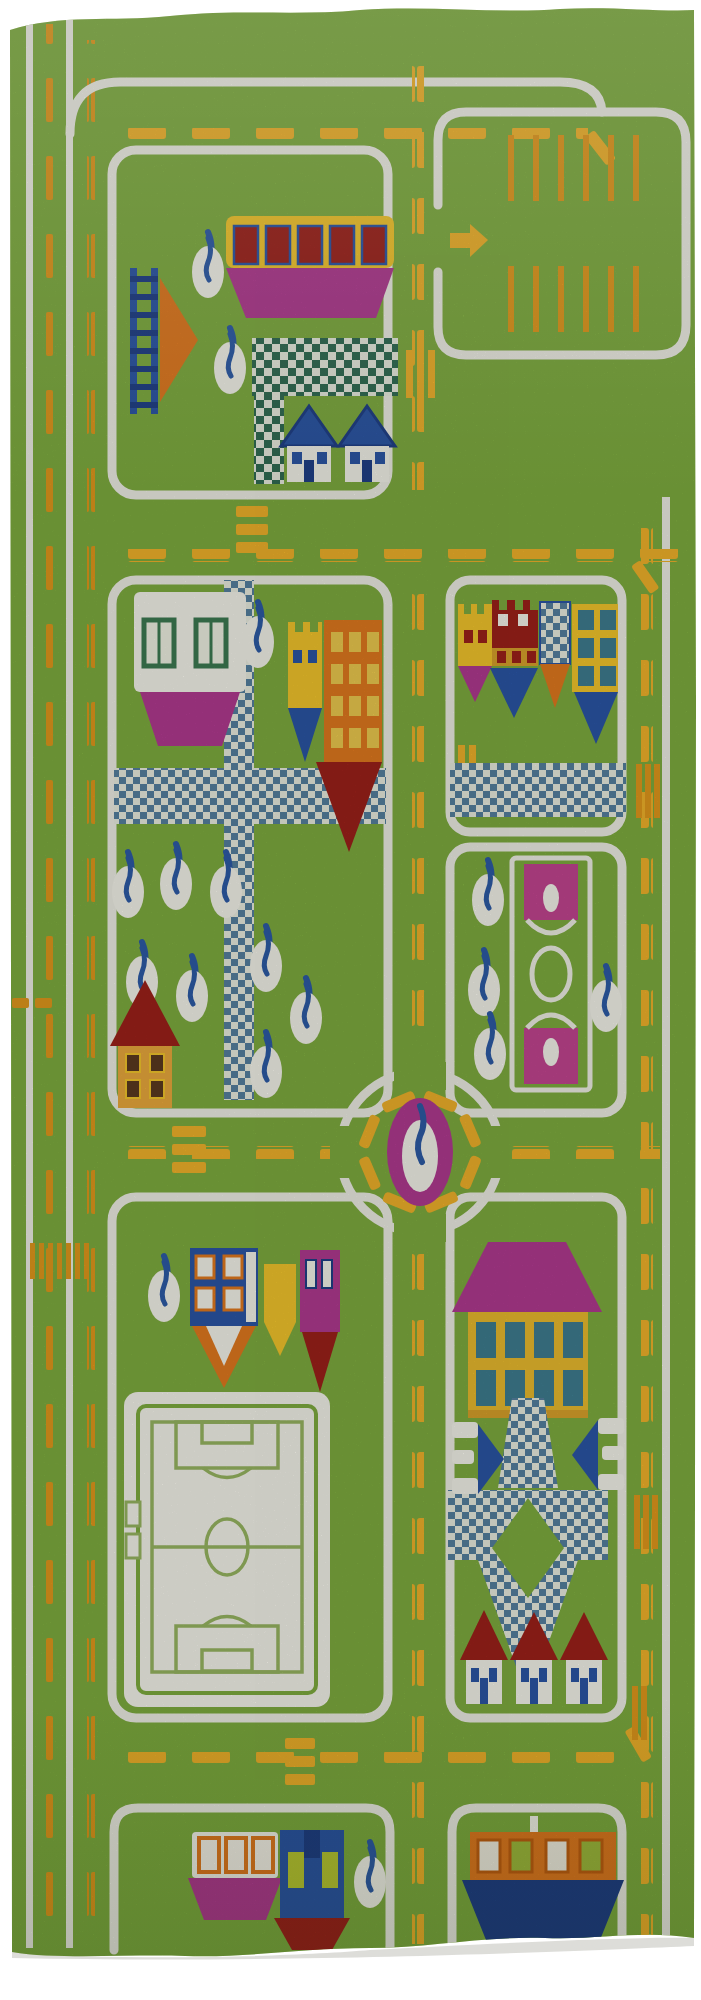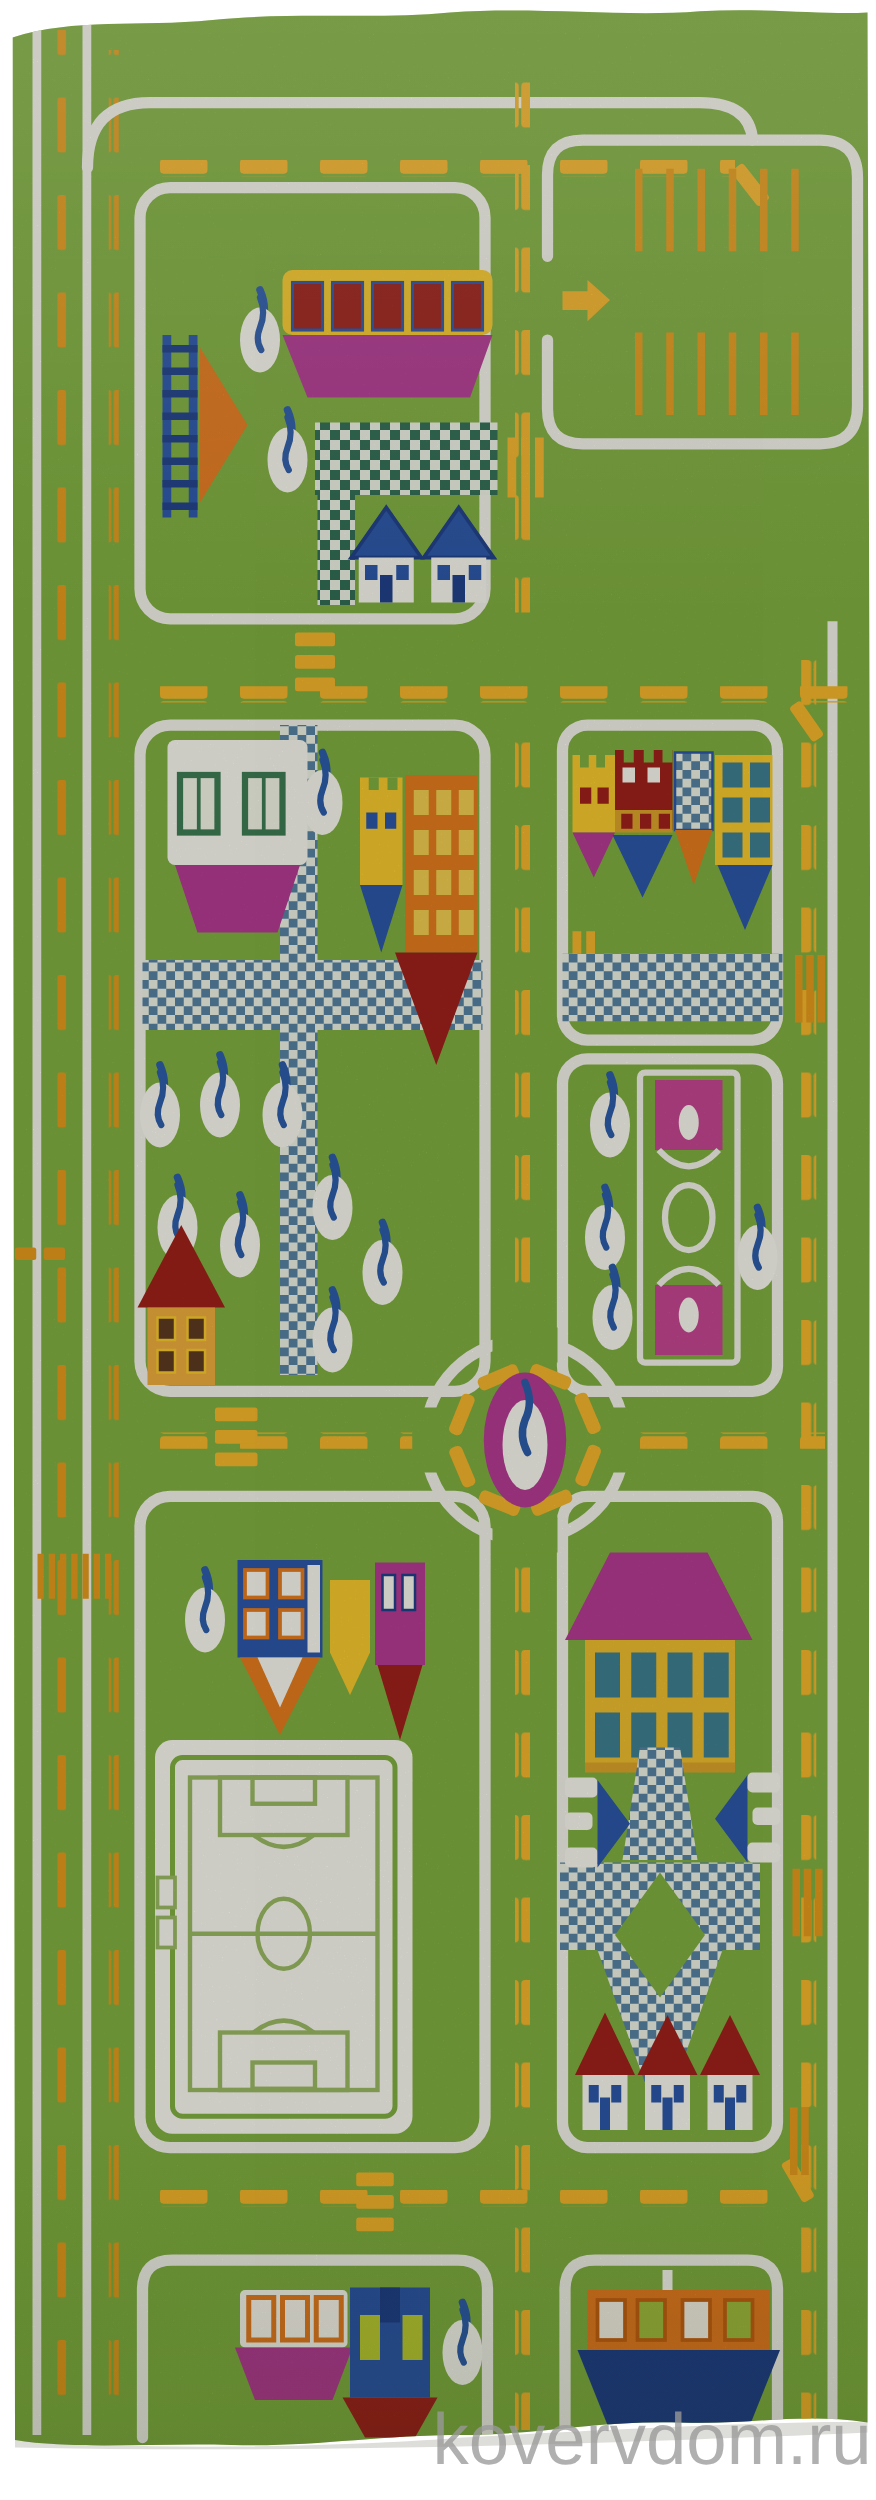--- a/index.html
+++ b/index.html
@@ -503,14 +503,13 @@
       <rect x="546" y="1840" width="22" height="32" fill="#f2efe2" stroke="#c05f10" stroke-width="3"></rect>
       <rect x="580" y="1840" width="22" height="32" fill="#9fba3c" stroke="#c05f10" stroke-width="3"></rect>
       <polygon points="462,1880 624,1880 596,1950 490,1950" class="c-bluedk"></polygon>
     </g>
 
     <rect x="0" y="0" width="701" height="2000" filter="url(#grain)" opacity="0.16"></rect>
     <rect x="0" y="0" width="701" height="2000" fill="url(#vign)"></rect>
   </g>
 </svg>
 
-<div class="watermark">kovervdom.ru</div>
 </div>
 
 </body></html>

